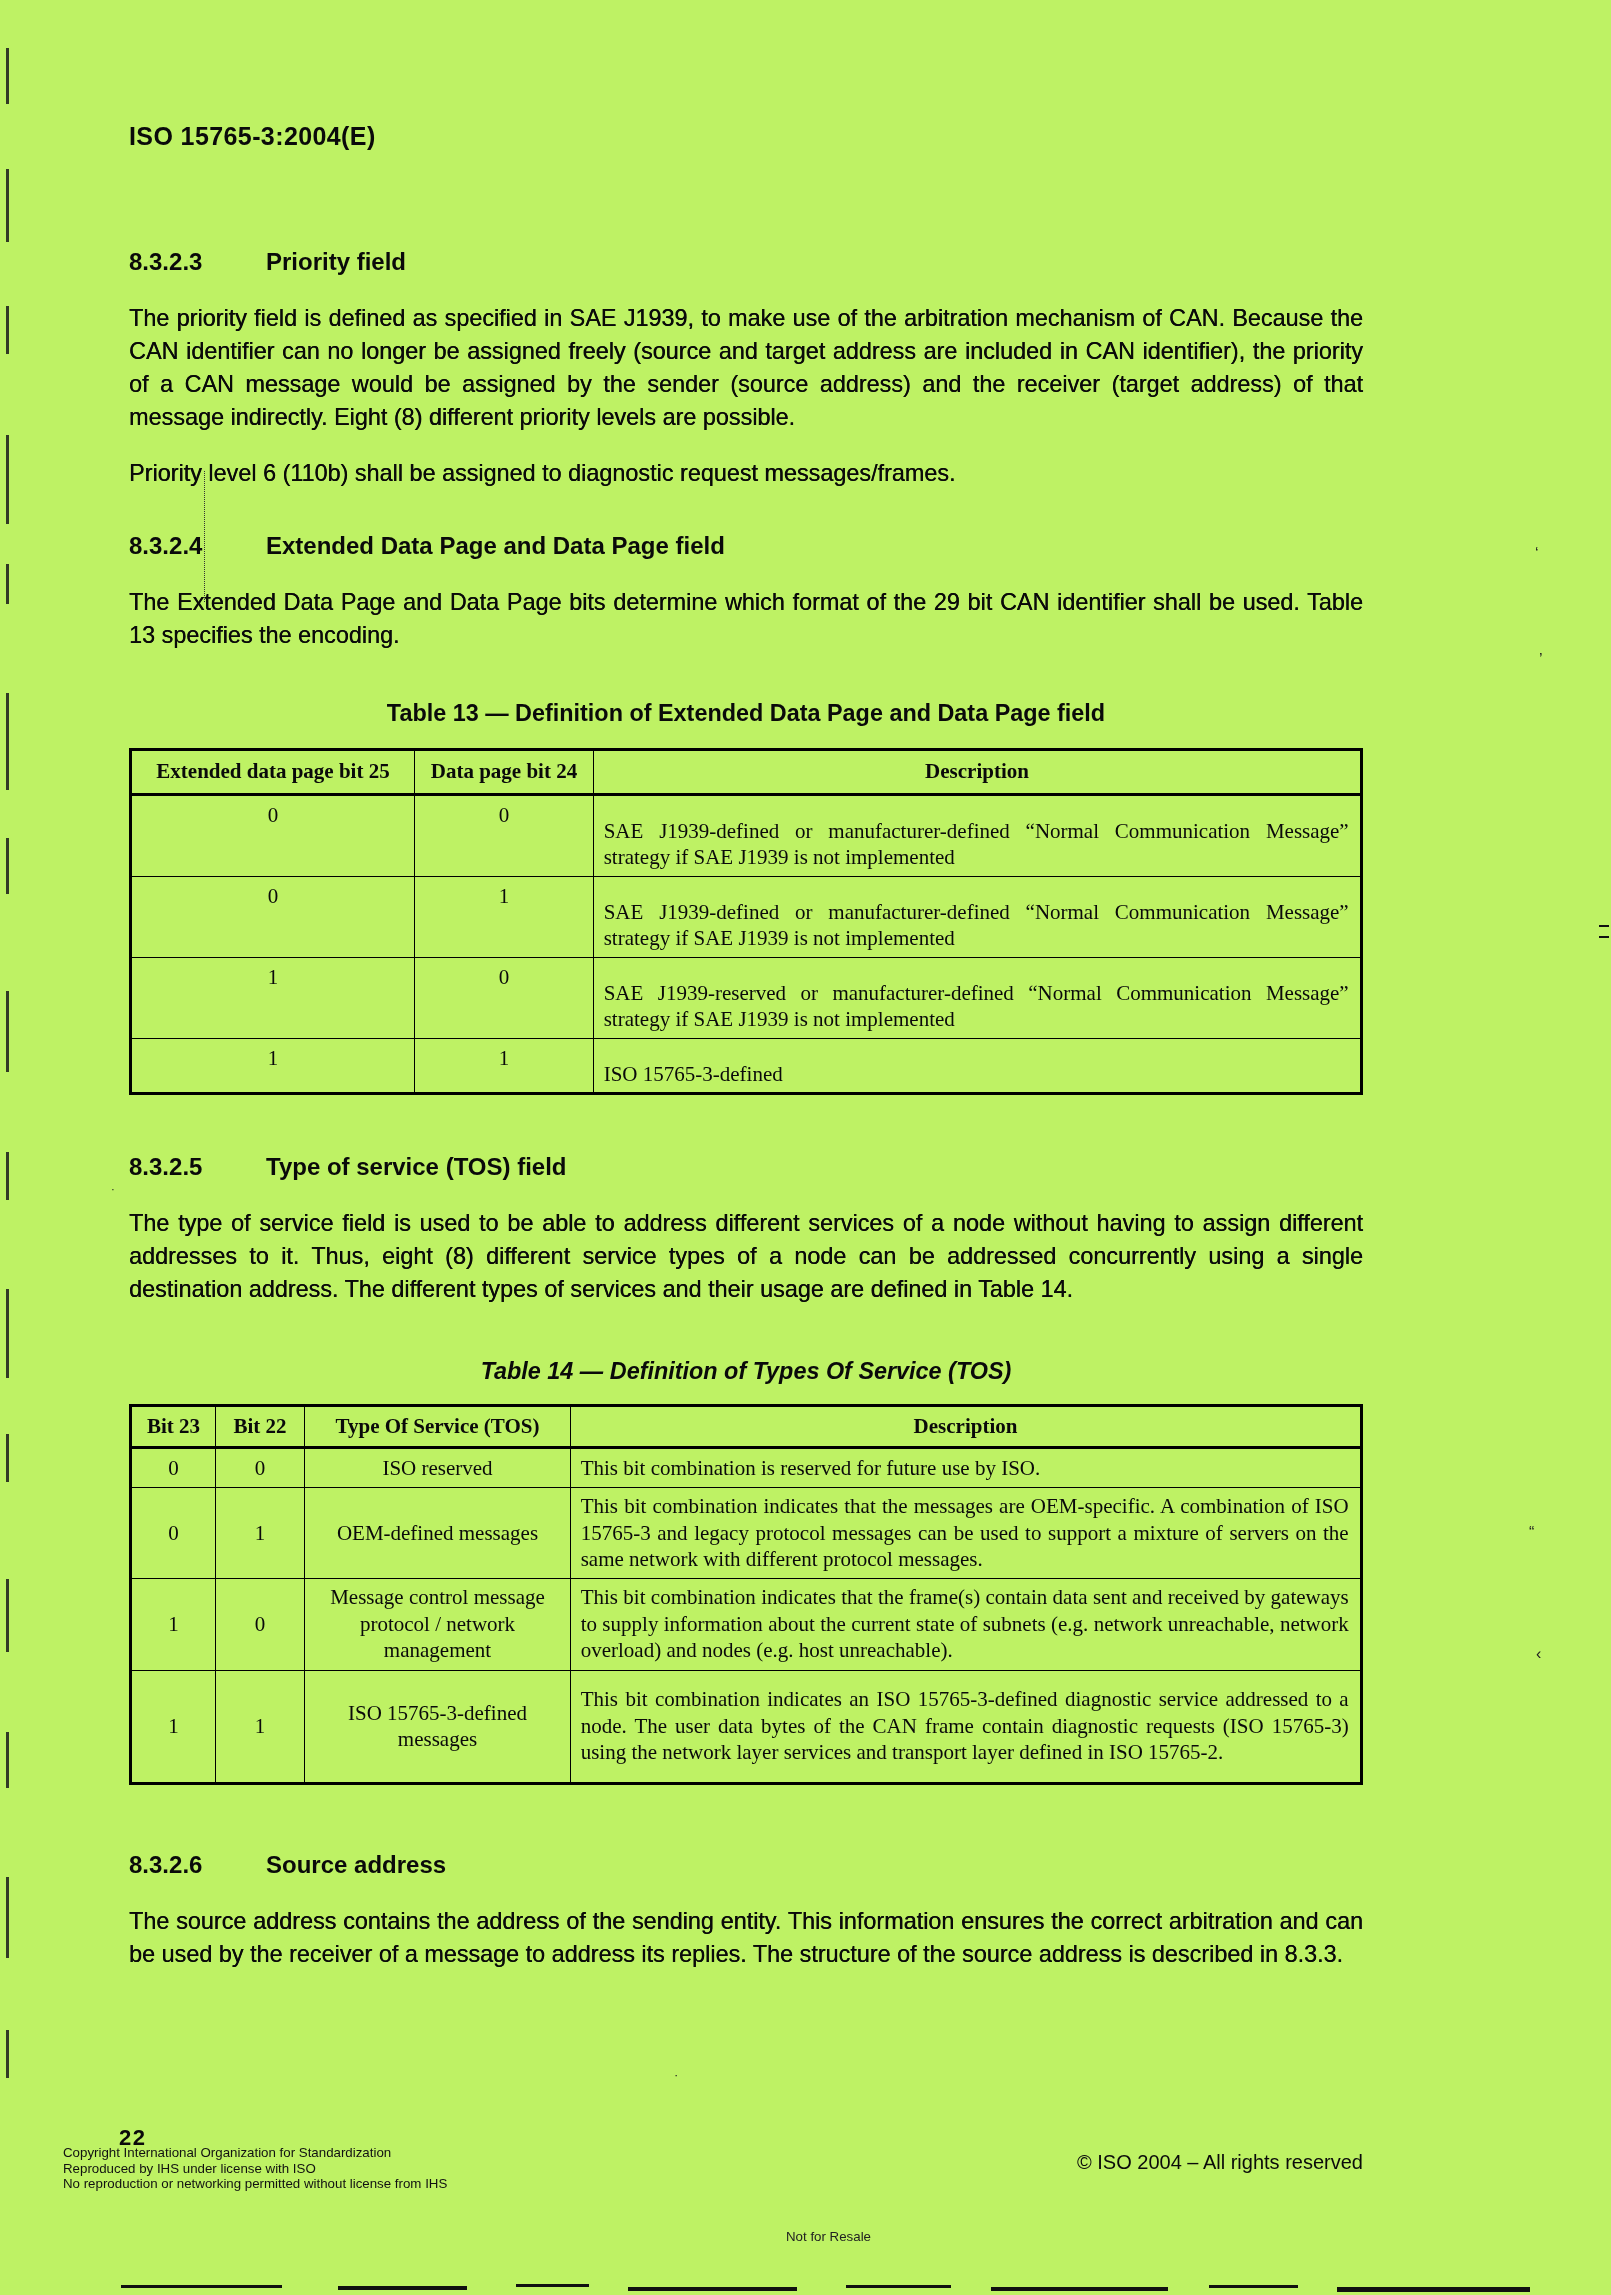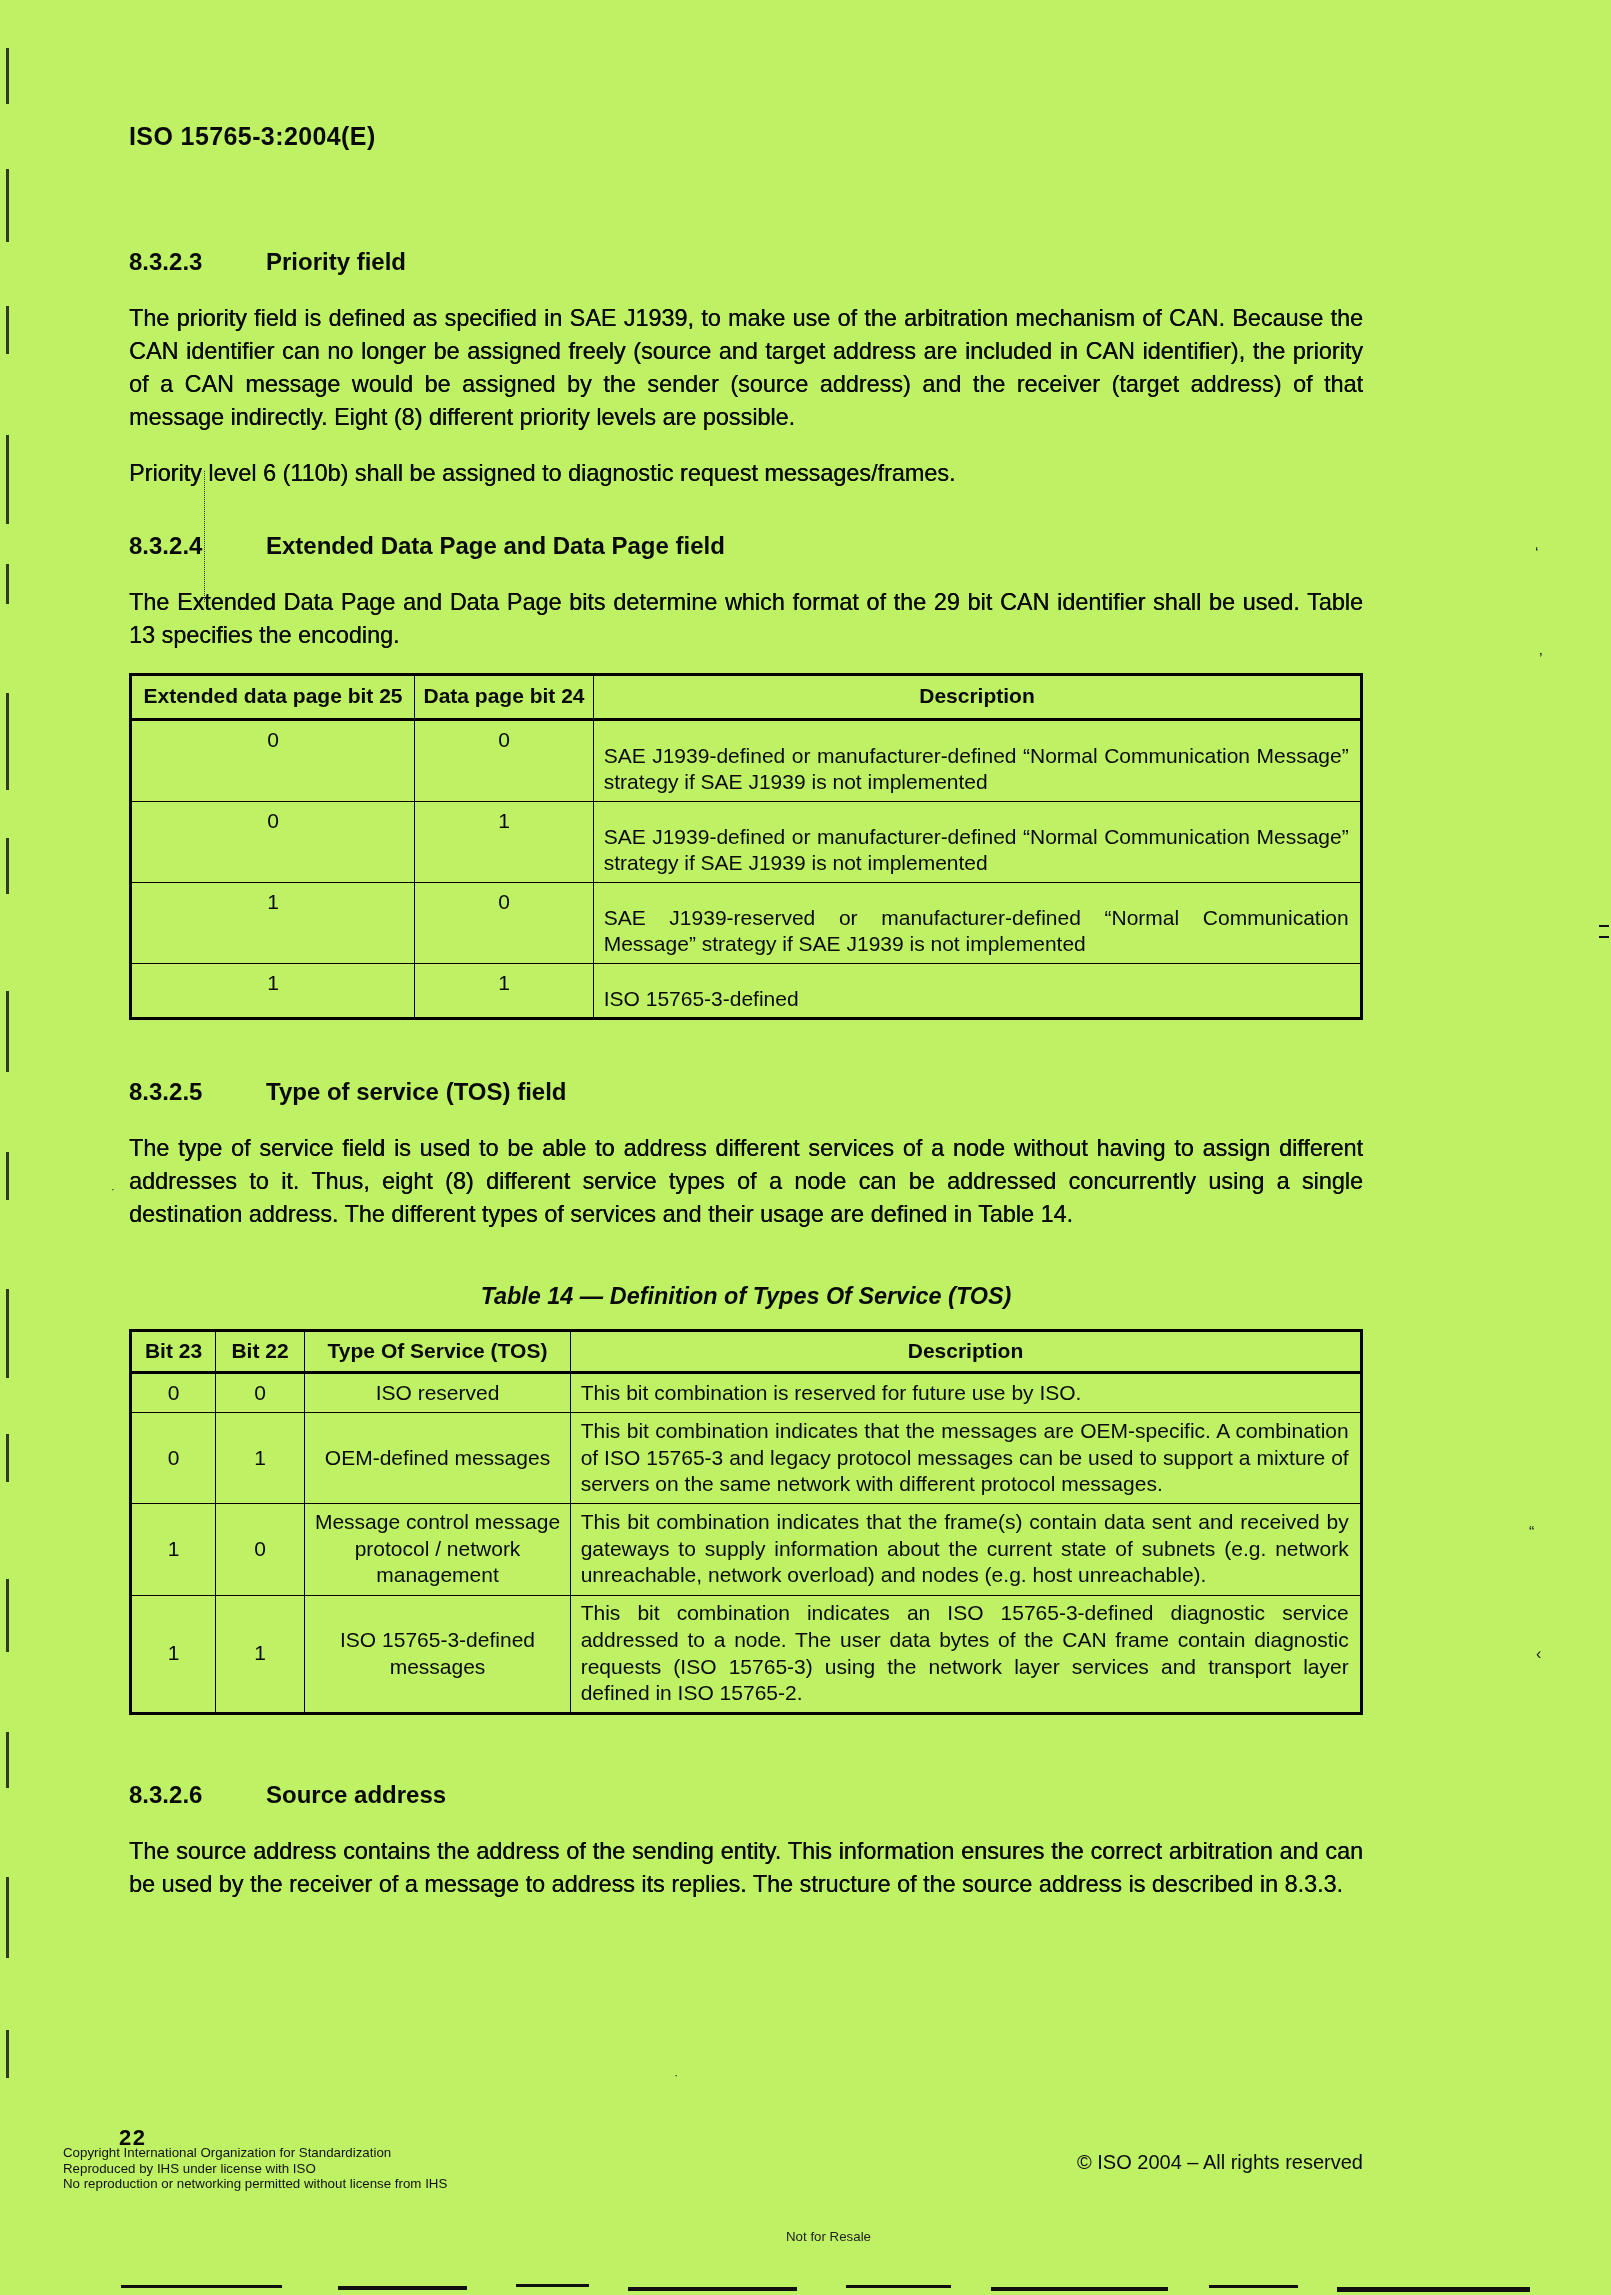--- a/index.html
+++ b/index.html
@@ -15,21 +15,21 @@
   .h1{margin-top:97px;}
   .h2{margin-top:42px;}
   .h3{margin-top:58px;}
   .h4{margin-top:66px;}
   .para{font-size:23.4px;line-height:33px;text-align:justify;margin-top:26px;
         text-shadow:0.3px 0 0 currentColor;}
   .para.single{margin-top:22.6px;text-align:left;}
   .tbl-caption{margin-top:48px;text-align:center;font-size:23.4px;font-weight:bold;}
   .tbl-caption.c14{margin-top:52px;font-style:italic;}
   table{border-collapse:collapse;width:1234px;table-layout:fixed;margin-top:21px;
-        font-size:21px;line-height:26.6px;}
+        font-size:21px;line-height:26.6px;font-family:Liberation Serif, serif;}
   table.t14{margin-top:19.3px;}
   th,td{border:1.6px solid #000;}
   table{border:3.2px solid #000;}
   th{font-weight:bold;text-align:center;vertical-align:middle;padding:3.2px 4.8px;
      border-bottom-width:3.2px;font-size:21px;}
   td.bit{text-align:center;}
   td.desc{text-align:justify;padding:4.8px 11.3px 4.8px 9.7px;}
   .t13 td{vertical-align:top;padding-top:6.4px;}
   .t13 td.desc{padding-top:22px;}
   .t14 td{vertical-align:middle;}
@@ -59,20 +59,21 @@
       <span class="num">8.3.2.3</span><span>Priority field</span>
     </div>
     <div class="para">The priority field is defined as specified in SAE J1939, to make use of the arbitration mechanism of CAN. Because the CAN identifier can no longer be assigned freely (source and target address are included in CAN identifier), the priority of a CAN message would be assigned by the sender (source address) and the receiver (target address) of that message indirectly. Eight (8) different priority levels are possible.</div>
     <div class="para single">Priority level 6 (110b) shall be assigned to diagnostic request messages/frames.</div>
 
     <div class="sec-heading h2">
       <span class="num">8.3.2.4</span><span>Extended Data Page and Data Page field</span>
     </div>
     <div class="para">The Extended Data Page and Data Page bits determine which format of the 29 bit CAN identifier shall be used. Table 13 specifies the encoding.</div>
 
+    <div class="tbl-caption">Table 13 — Definition of Extended Data Page and Data Page field</div>
 
     <table class="t13">
       <colgroup>
           <col style="width:284px">
           <col style="width:179px">
           <col>
         </colgroup>
       <tbody>
           <tr style="height:45px">
         <th>Extended data page bit 25</th>

